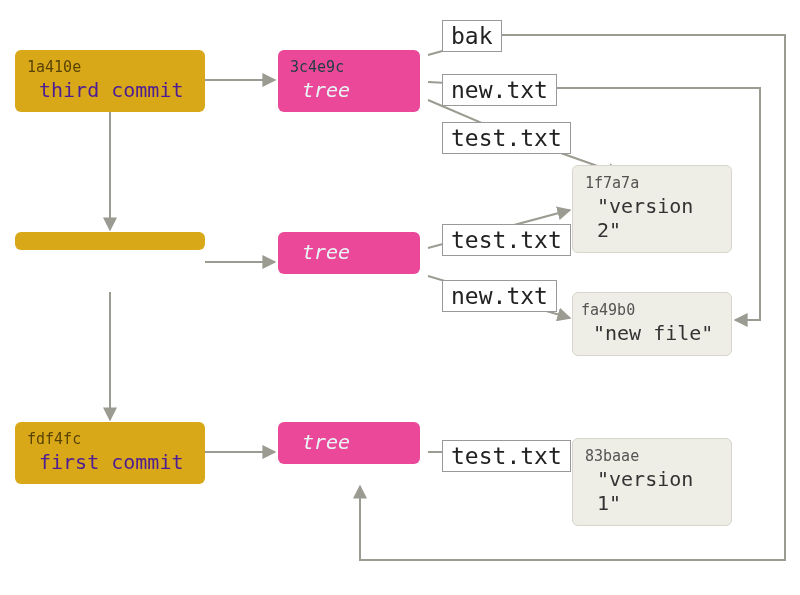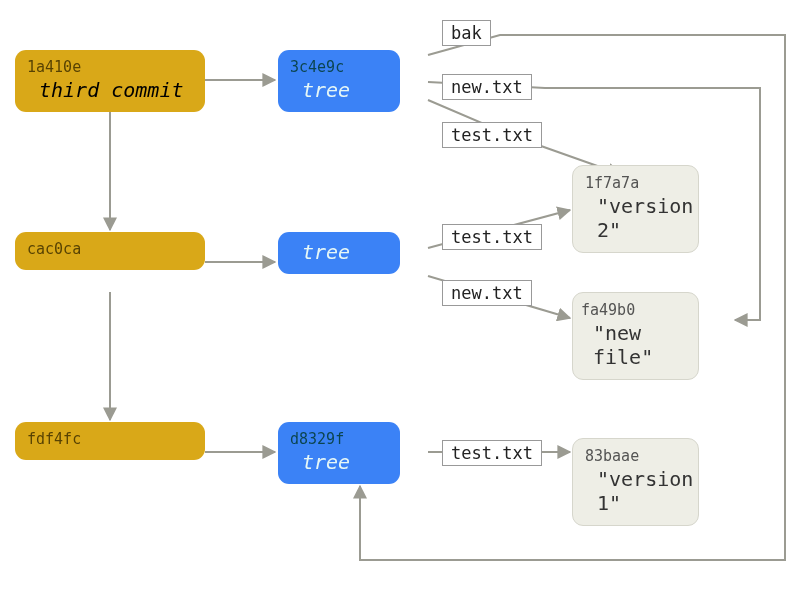--- a/index.html
+++ b/index.html
@@ -15,66 +15,65 @@
   svg.connectors {
     position: absolute;
     top: 0;
     left: 0;
     width: 800px;
     height: 595px;
     z-index: 1;
   }
   .node {
     position: absolute;
-    border-radius: 11px;
+    border-radius: 6px;
     padding: 8px 12px 10px 12px;
     z-index: 3;
   }
   .commit {
     background: #d9a818;
     color: #4a3800;
     width: 190px;
   }
   .tree {
-    background: #3b82f6;
+    background: #ec4899;
     color: #063e3c;
-    width: 122px;
+    width: 142px;
   }
   .blob {
     background: #eeeee6;
     border: 1px solid #d6d6cc;
     color: #444;
-    width: 127px;
+    width: 160px;
   }
   .hash {
     font-size: 15px;
     opacity: 0.9;
     margin-bottom: 2px;
   }
   .title {
     font-size: 20px;
     padding-left: 12px;
   }
   .tree .title {
     color: #e6f7f6;
     font-style: italic;
   }
   .commit .title {
-    color: #000000;
-    font-style: italic;
+    color: #4c1d95;
   }
   .blob .title {
     font-size: 20px;
     color: #333;
   }
   .edge-label {
     position: absolute;
     background: #ffffff;
     border: 1px solid #999;
-    font-size: 17px;
+    font-size: 23px;
     padding: 2px 8px;
     z-index: 4;
     color: #222;
   }
 </style>
 </head>
 <body>
 
 <svg class="connectors" viewBox="0 0 800 595">
   <defs>
@@ -103,35 +102,34 @@
 
     <path d="M 428 100 L 510 135 L 620 174"></path>
   </g>
 </svg>
 
 <div class="node commit" style="left:15px; top:50px;">
   <div class="hash">1a410e</div>
   <div class="title">third commit</div>
 </div>
 <div class="node commit" style="left:15px; top:232px;">
-  <div class="hash">cac0ca</div>
 </div>
 <div class="node commit" style="left:15px; top:422px;">
   <div class="hash">fdf4fc</div>
+  <div class="title">first commit</div>
 </div>
 
 <div class="node tree" style="left:278px; top:50px;">
   <div class="hash">3c4e9c</div>
   <div class="title">tree</div>
 </div>
 <div class="node tree" style="left:278px; top:232px;">
   <div class="title">tree</div>
 </div>
 <div class="node tree" style="left:278px; top:422px;">
-  <div class="hash">d8329f</div>
   <div class="title">tree</div>
 </div>
 
 <div class="node blob" style="left:572px; top:165px;">
   <div class="hash">1f7a7a</div>
   <div class="title">"version 2"</div>
 </div>
 <div class="node blob" style="left:572px; top:292px;padding-left:8px;">
   <div class="hash">fa49b0</div>
   <div class="title">"new file"</div>

